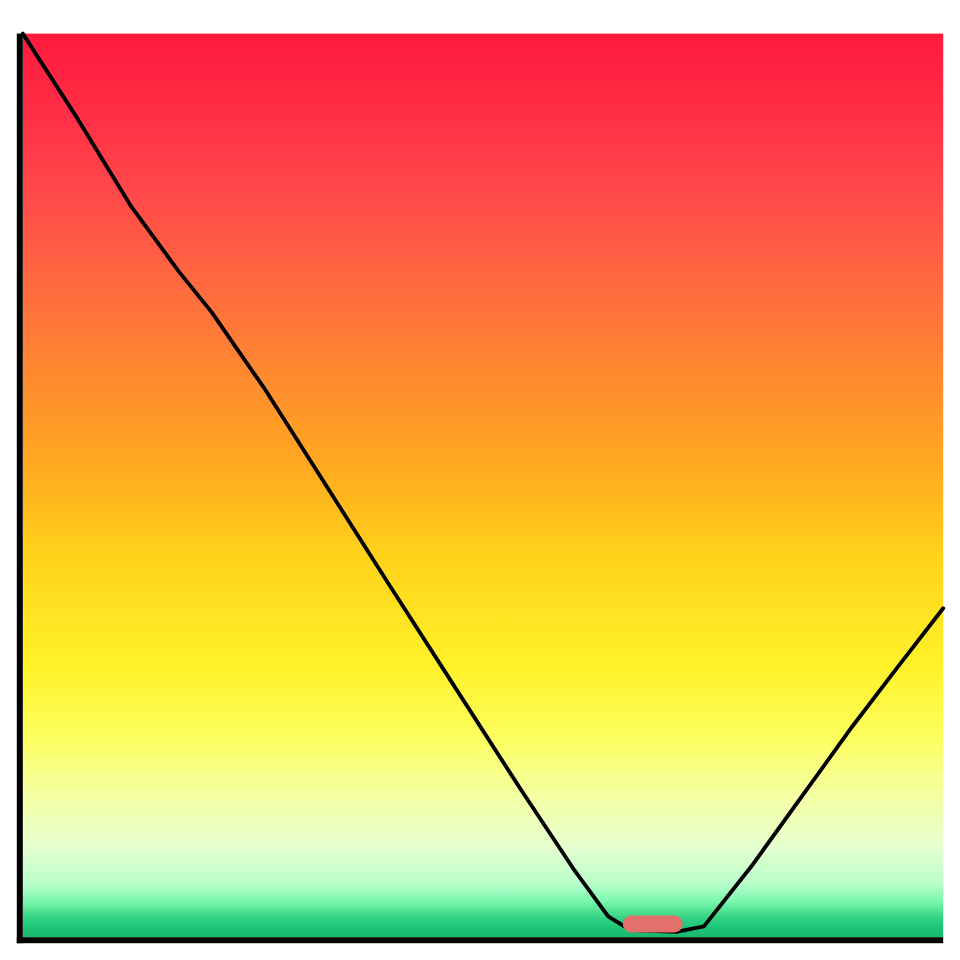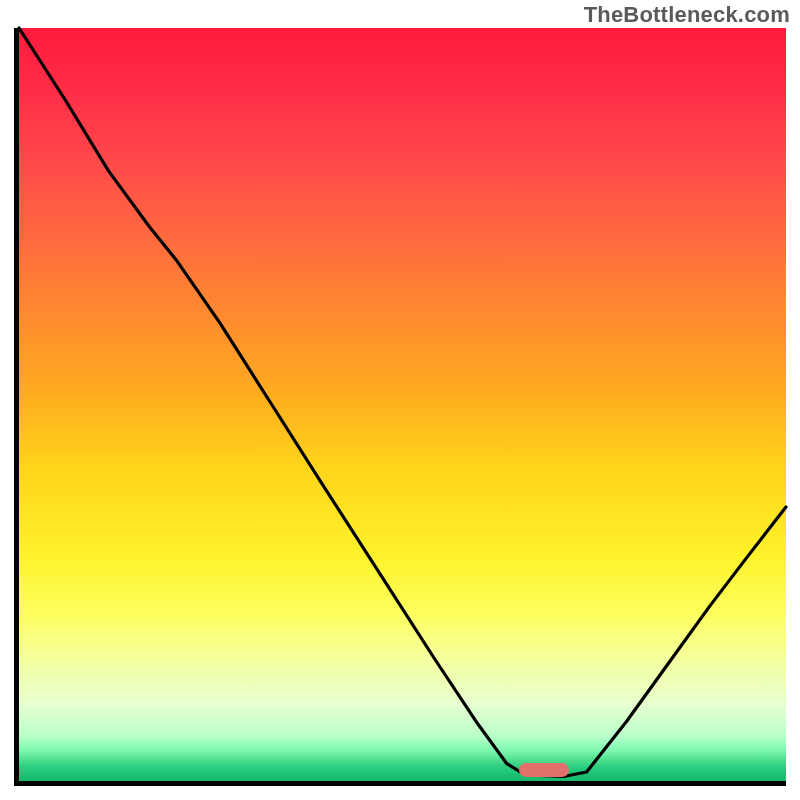--- a/index.html
+++ b/index.html
@@ -85,14 +85,13 @@
 
   <svg class="curve" viewBox="0 0 767 753" preserveAspectRatio="none">
     <path id="curve-path" d="M0.0 0.0 L46.0 71.5 L89.7 143.1 L130.4 198.8 L157.2 231.9 L201.0 295.2 L250.8 373.5 L305.3 459.3 L360.5 545.2 L415.7 631.0 L458.7 695.8 L487.8 735.7 L506.2 747.0 L544.6 748.5 L567.6 744.0 L607.5 693.5 L650.4 634.0 L691.1 577.6 L727.9 529.4 L767.0 478.9" fill="none" stroke="#000000" stroke-width="3.2" stroke-linejoin="round" stroke-linecap="round"></path>
   </svg>
 
   <div class="marker" id="opt-marker" style="left: 519.395px; top: 763.458px; width: 50px; background: rgb(226, 113, 108);"></div>
 
   <div class="border-left"></div>
   <div class="border-bottom"></div>
 
-  <div class="watermark">TheBottleneck.com</div>
 </div>
 
 </body></html>

